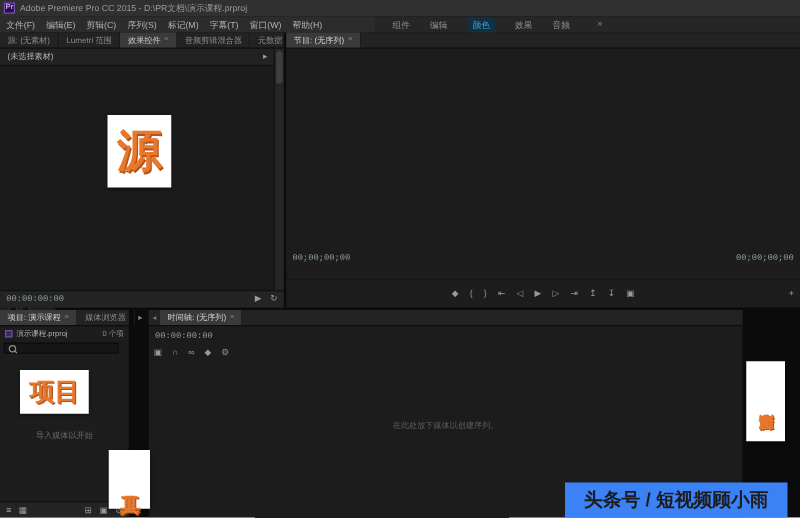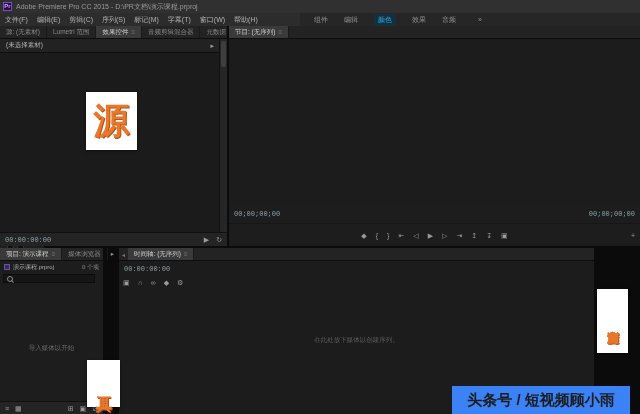--- a/index.html
+++ b/index.html
@@ -36,21 +36,21 @@
   .ec-header-label{font-size:6.5px;color:#b5b5b5;}
   .ec-body{position:absolute;left:0;top:27px;right:7px;bottom:14px;background:#1b1b1b;}
   .v-scrollbar{position:absolute;right:0;top:13px;bottom:14px;width:7px;background:#262626;border-left:1px solid #111;}
   .v-thumb{position:absolute;left:1px;right:1px;top:2px;height:26px;background:#3e3e3e;border-radius:2px;}
   .panel-bottombar{position:absolute;left:0;right:0;bottom:0;height:14px;background:#242424;border-top:1px solid #101010;
                    display:flex;align-items:center;justify-content:space-between;padding:0 5px;box-sizing:border-box;}
   .bottombar-icons{display:flex;gap:7px;}
   
   #program-panel{left:229px;top:26px;width:411px;height:220px;}
   .pm-body{position:absolute;left:0;top:13px;right:0;bottom:43px;background:#1c1c1c;}
-  .pm-tc-row{position:absolute;left:0;right:0;bottom:22px;height:21px;display:flex;align-items:center;
+  .pm-tc-row{position:absolute;left:0;right:0;bottom:22px;height:21px;display:flex;align-items:flex-start;
              justify-content:space-between;padding:0 5px;box-sizing:border-box;}
   .pm-transport{position:absolute;left:0;right:0;bottom:0;height:22px;border-top:1px solid #161616;
                 display:flex;align-items:center;justify-content:center;gap:9px;}
   .pm-plus{position:absolute;right:5px;bottom:7px;}
   
   #project-panel{left:0;top:248px;width:103px;height:166px;}
   .proj-file-row{position:absolute;left:0;top:13px;right:0;height:12px;display:flex;align-items:center;
                  gap:3px;padding:0 4px;box-sizing:border-box;}
   .proj-file-icon{width:6px;height:6px;background:#3a2a5c;border:1px solid #6b4fa0;box-sizing:border-box;}
   .proj-file-name{font-size:6px;color:#b0b0b0;white-space:nowrap;overflow:hidden;flex:1;}
@@ -240,18 +240,19 @@
     <div class="tl-drop">在此处放下媒体以创建序列。</div>
   </div>
 
   <div id="meter-panel">
     <div class="meter-bar"></div>
     <div class="meter-bar"></div>
     <div class="meter-scale"></div>
   </div>
 
   <div class="overlay ov-source">源</div>
+  <div class="overlay ov-project">项目</div>
   <div class="overlay ov-vertical ov-tools">工具</div>
   <div class="overlay ov-vertical ov-meter">声音监测</div>
 
   <div class="watermark">头条号 / 短视频顾小雨</div>
 
 </div>
 
 </body></html>

